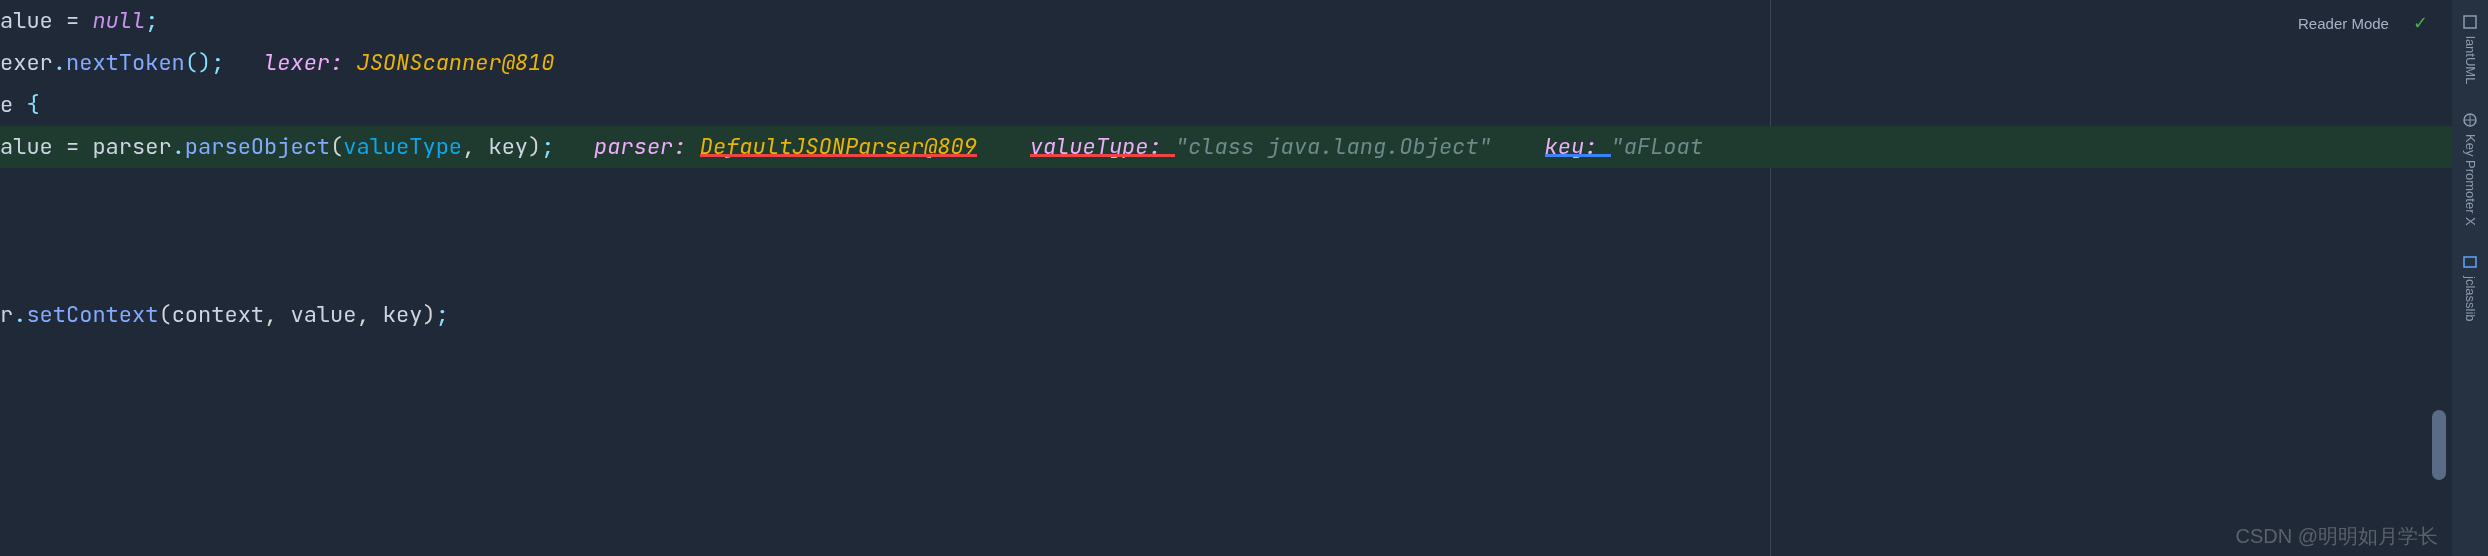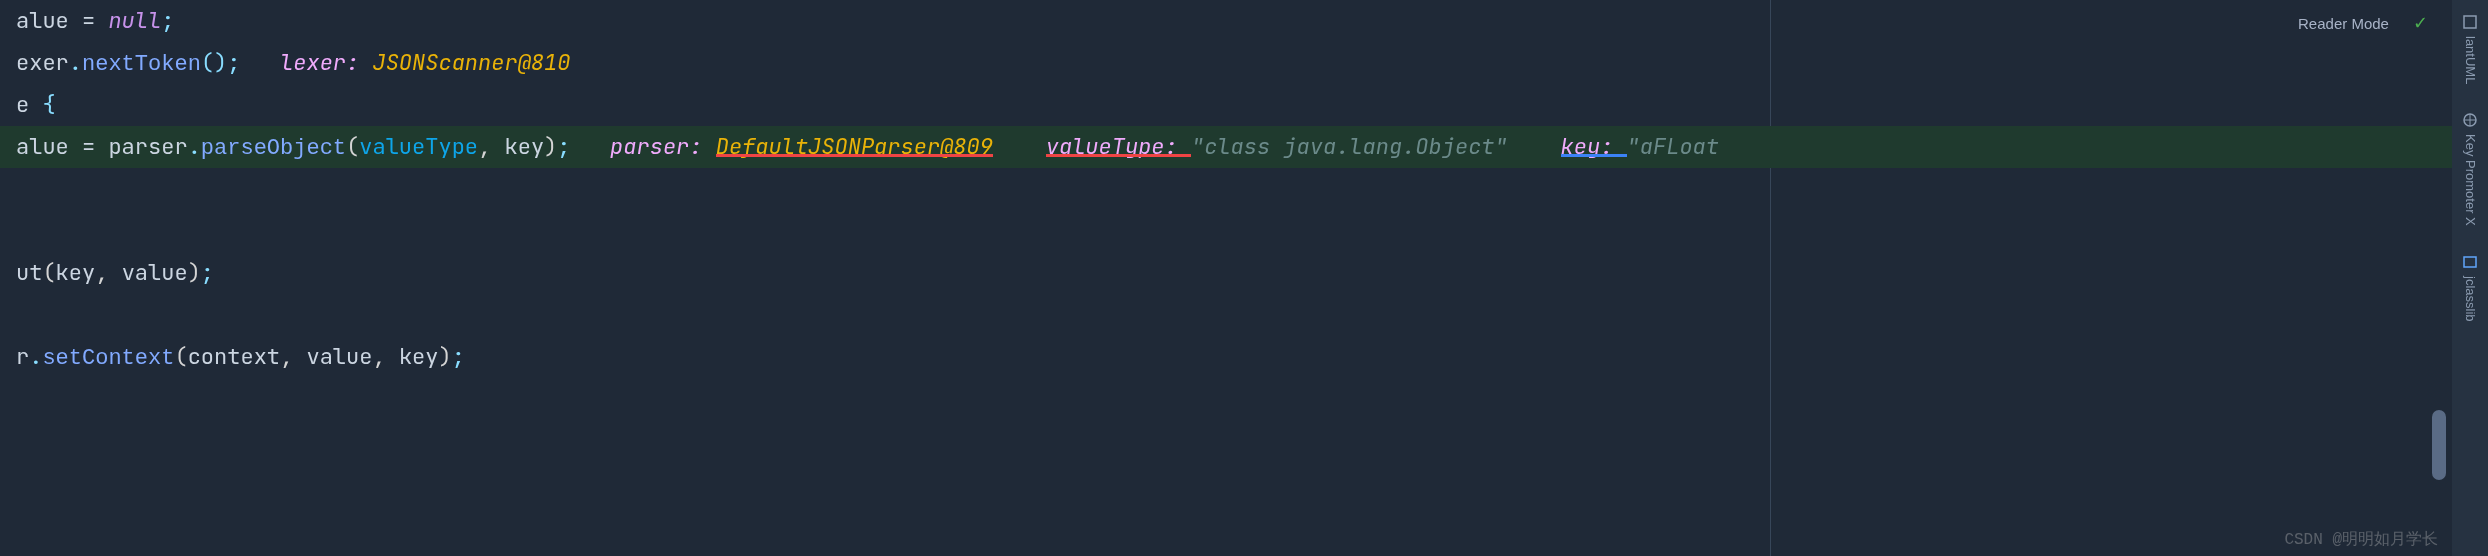--- a/index.html
+++ b/index.html
@@ -14,29 +14,29 @@
       height: 556px;
     }
     .editor-area {
       position: relative;
       padding: 0;
     }
     .code-line {
       height: 42px;
       line-height: 42px;
       white-space: pre;
-      padding-left: 16px;
+      padding-left: 0;
     }
     .highlighted-line {
       background: #1f3a2e;
       position: relative;
     }
     .tk-default { color: #cbd5e1; }
     .tk-null { color: #c792ea; font-style: italic; }
-    .tk-method { color: #82aaff; font-family: Liberation Mono, monospace; }
+    .tk-method { color: #82aaff; }
     .tk-orange { color: #0ea5e9; }
     .tk-punct { color: #89ddff; }
     .tk-white { color: #d4d4d4; }
     .tk-hint { color: #f0abfc; font-style: italic; }
     .tk-hint-val { color: #eab308; font-style: italic; }
     .tk-string { color: #6b8a8a; font-style: italic; }
     
     .underline-red {
       position: relative;
     }
@@ -134,23 +134,23 @@
       height: 70px;
       background: #5a6b85;
       border-radius: 7px;
     }
     
     
     .watermark {
       position: absolute;
       bottom: 6px;
       right: 50px;
-      font-size: 16px;
+      font-size: 20px;
       color: rgba(200, 200, 200, 0.35);
-      font-family: Liberation Mono, monospace;
+      font-family: Liberation Sans, sans-serif;
     }
   </style>
 </head>
 <body>
 
 <div class="divider-line"></div>
 
 <div class="editor-area">
 
   <div class="code-line"><span class="tk-default">alue</span><span class="tk-default"> = </span><span class="tk-null">null</span><span class="tk-punct">;</span></div>
@@ -158,21 +158,20 @@
   <div class="code-line"><span class="tk-default">exer</span><span class="tk-punct">.</span><span class="tk-method">nextToken</span><span class="tk-punct">()</span><span class="tk-punct">;</span><span class="tk-default">   </span><span class="tk-hint">lexer: </span><span class="tk-hint-val">JSONScanner@810</span></div>
 
   <div class="code-line"><span class="tk-default">e</span><span class="tk-punct"> {</span></div>
 
   <div class="code-line highlighted-line"><span class="tk-default">alue</span><span class="tk-default"> = </span><span class="tk-default">parser</span><span class="tk-punct">.</span><span class="tk-method">parseObject</span><span class="tk-white">(</span><span class="tk-orange">valueType</span><span class="tk-white">, </span><span class="tk-default">key</span><span class="tk-white">)</span><span class="tk-punct">;</span><span class="tk-default">   </span><span class="tk-hint">parser: </span><span class="tk-hint-val underline-red">DefaultJSONParser@809</span><span class="tk-default">    </span><span class="tk-hint underline-red">valueType: </span><span class="tk-string">"class java.lang.Object"</span><span class="tk-default">    </span><span class="tk-hint underline-blue">key: </span><span class="tk-string">"aFLoat</span></div>
 
   <div class="code-line"></div>
 
   <div class="code-line"></div>
 
-  <div class="code-line"><span class="tk-default">ut</span><span class="tk-white">(</span><span class="tk-default">key</span><span class="tk-white">, </span><span class="tk-default">value</span><span class="tk-white">)</span><span class="tk-punct">;</span></div>
 
 
   <div class="code-line"></div>
 
   <div class="code-line"><span class="tk-default">r</span><span class="tk-punct">.</span><span class="tk-method">setContext</span><span class="tk-white">(</span><span class="tk-default">context</span><span class="tk-white">, </span><span class="tk-default">value</span><span class="tk-white">, </span><span class="tk-default">key</span><span class="tk-white">)</span><span class="tk-punct">;</span></div>
 </div>
 
 <div class="top-right-bar">
   <span class="reader-mode">Reader Mode</span>
   <span class="checkmark-icon">✓</span>

